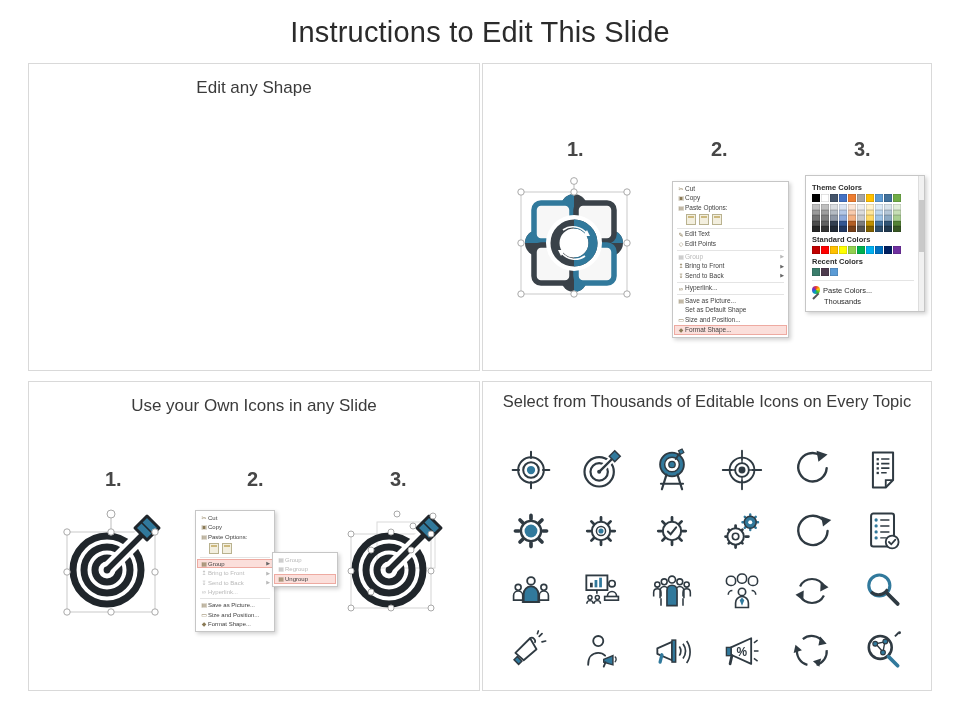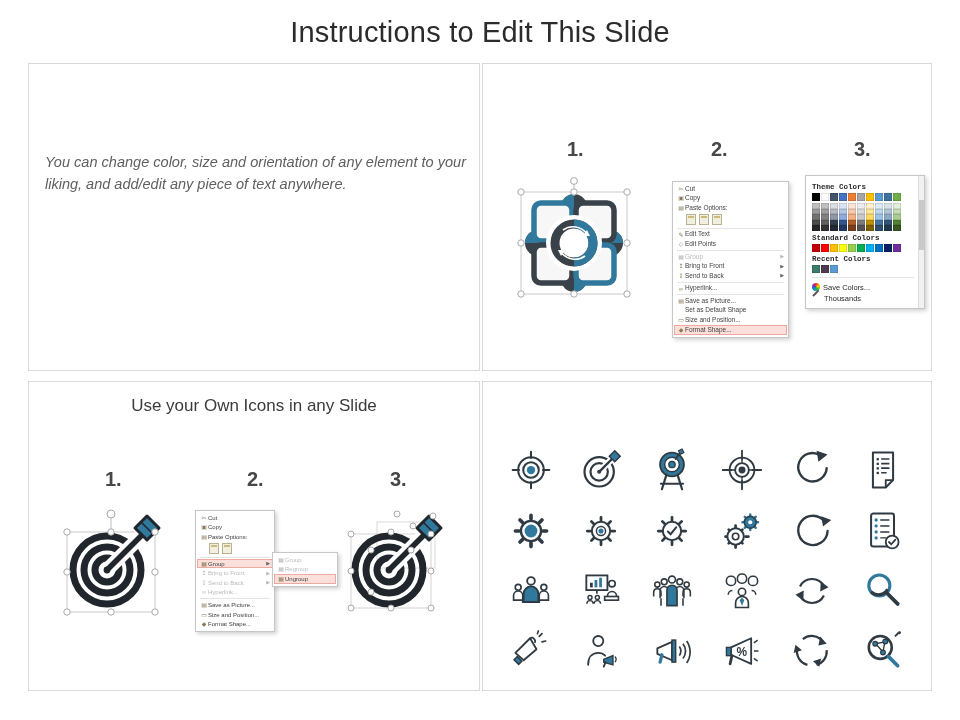--- a/index.html
+++ b/index.html
@@ -46,21 +46,21 @@
   .paste-box{width:8px;height:9px;border:1px solid #b9b28f;background:#f3efdf;position:relative;}
   .paste-box:after{content:"";position:absolute;left:1px;right:1px;top:1px;height:2px;background:#cdb97e;}
   
   .color-panel{
     position:absolute;background:#fff;border:1px solid #c6c6c6;
     box-shadow:2px 2px 4px rgba(0,0,0,.18);padding:4px 10px 4px 6px;
     font-size:7.5px;color:#2b2b2b;
   }
   .cp-scroll{position:absolute;top:0;right:0;width:5px;height:100%;background:#f1f1f1;border-left:1px solid #ddd;}
   .cp-thumb{position:absolute;top:18%;left:0;width:100%;height:38%;background:#c9c9c9;}
-  .cp-header{font-weight:bold;margin:3px 0 2px;font-family:Liberation Mono, monospace;}
+  .cp-header{font-weight:bold;margin:3px 0 2px;}
   .sw-row{display:flex;gap:1px;}
   .sw{width:8px;height:8px;box-shadow:inset 0 0 0 0.5px rgba(0,0,0,.22);}
   .tint-grid{margin-top:2px;}
   .tint-grid .sw{height:5.6px;}
   .tint-grid .sw-row{margin-bottom:0;}
   .cp-sep{height:1px;background:#e4e4e4;margin:4px 0;}
   .cp-action{display:flex;align-items:center;gap:3px;height:11px;}
   .cp-wheel{width:8px;height:8px;border-radius:50%;
     background:conic-gradient(#e33,#fc0,#3b3,#09c,#63c,#e33);flex:0 0 8px;}
   .cp-dropper{width:9px;height:9px;position:relative;flex:0 0 9px;}
@@ -79,22 +79,22 @@
     font-style:italic;color:#8b8b8b;font-size:10.5px;
   }
   .step-art{position:absolute;}
 </style>
 </head>
 <body>
 
 <div class="main-title">Instructions to Edit This Slide</div>
 
 <div class="panel" id="panel-edit-shape">
+  <div class="panel-title">Edit any Shape</div>
   <div class="text-block">
-    <p>You can change color, size and orientation of any element to your liking, and add/edit any piece of text anywhere.</p>
   </div>
 </div>
 
 <div class="panel" id="panel-resize-shape">
   <div class="step-num" style="left:84px;top:74px;">1.</div>
   <div class="step-num" style="left:228px;top:74px;">2.</div>
   <div class="step-num" style="left:371px;top:74px;">3.</div>
 
   <svg class="step-art" style="left:24px;top:112px;" width="134" height="134" viewBox="0 0 134 134">
     <rect x="14" y="16" width="106" height="102" fill="none" stroke="#c9c9c9" stroke-width="1"></rect>
@@ -299,21 +299,21 @@
       </div>
     <div class="cp-header">Recent Colors</div>
     <div class="sw-row" id="cp-recent-row">
         <span class="sw" style="background: rgb(58, 125, 107);"></span>
         <span class="sw" style="background: rgb(78, 59, 78);"></span>
         <span class="sw" style="background: rgb(91, 155, 213);"></span>
       </div>
     <div class="cp-sep"></div>
     <div class="cp-action">
       <span class="cp-wheel"></span>
-      <span>Save Colors...</span>
+      <span>Paste Colors...</span>
     </div>
     <div class="cp-action">
       <span class="cp-dropper"></span>
       <span>Thousands</span>
     </div>
     <div class="cp-scroll">
         <div class="cp-thumb"></div>
       </div>
   </div>
 </div>
@@ -442,20 +442,21 @@
         <circle cx="74" cy="46" r="3"></circle>
         <circle cx="34" cy="88" r="3"></circle>
       <circle cx="60" cy="10" r="3"></circle>
         <circle cx="96" cy="12" r="3"></circle>
         <circle cx="76" cy="22" r="3"></circle>
     </g>
   </svg>
 </div>
 
 <div class="panel" id="panel-icon-library">
+  <div class="panel-title" style="font-size:16.5px;top:10px;">Select from Thousands of Editable Icons on Every Topic</div>
   <div class="icon-grid" id="icon-grid">
       <div class="icon-cell"><svg viewBox="0 0 48 48">
           <g fill="none" stroke="#2F3A42" stroke-width="2.2" stroke-linecap="round">
             <circle cx="24" cy="24" r="14"></circle>
             <circle cx="24" cy="24" r="8.5"></circle>
             <path d="M24 4v7M24 37v7M4 24h7M37 24h7"></path>
           </g>
           <circle cx="24" cy="24" r="4.5" fill="#31799C"></circle>
         </svg></div>
       <div class="icon-cell"><svg viewBox="0 0 48 48">

